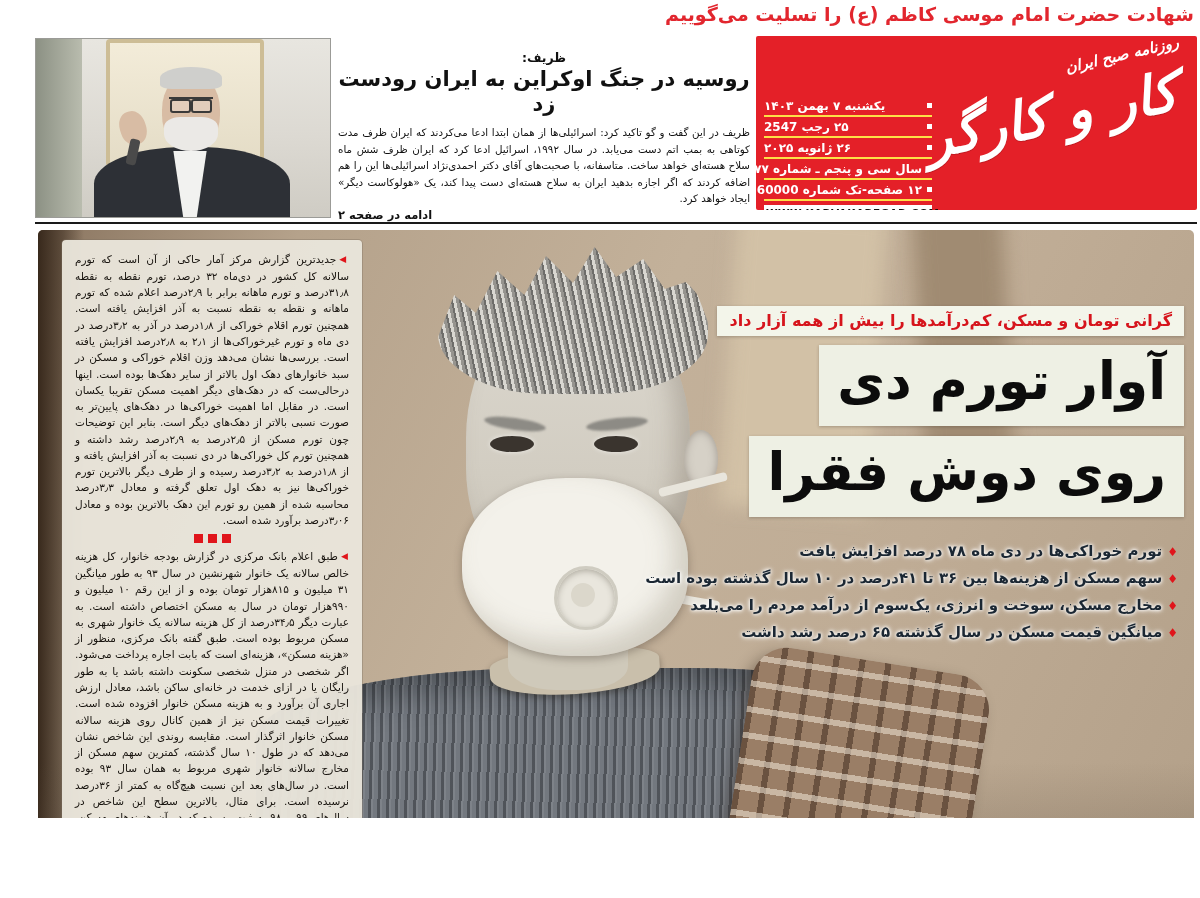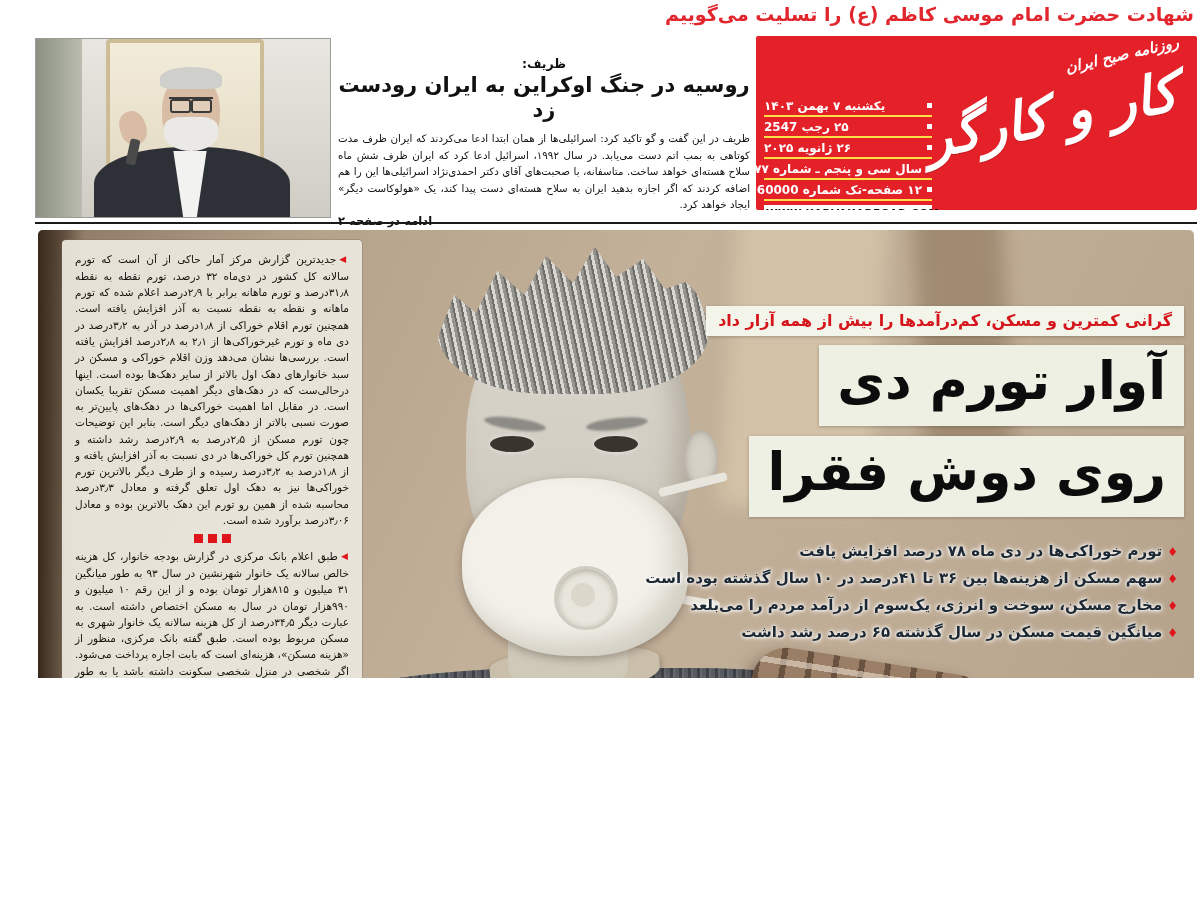--- a/index.html
+++ b/index.html
@@ -1,16 +1,16 @@
 <!DOCTYPE html>
 <html lang="fa" dir="rtl"><head>
 <meta charset="utf-8">
 <style>
   html,body{margin:0;padding:0;background:#fff;}
-  .page{position:relative;width:1200px;height:678px;background:#ffffff;overflow:hidden;
+  .page{position:relative;width:1200px;height:818px;background:#ffffff;overflow:hidden;
         font-family:"DejaVu Sans",sans-serif;direction:rtl;}
   [data-interactable]{-webkit-user-select:none;}
 
   
   .condolence{position:absolute;top:3px;right:6px;width:600px;text-align:right;
     font-size:19px;font-weight:bold;color:#e2262e;letter-spacing:0;}
 
   
   .masthead{position:absolute;left:756px;top:36px;width:441px;height:174px;
     background:#e42028;border-radius:2px;overflow:hidden;}
@@ -50,21 +50,21 @@
   .z-glasses i{position:absolute;top:0;width:17px;height:10px;border:2px solid #3a3a3a;
     border-radius:3px;background:rgba(255,255,255,.25);}
   .z-glasses i:first-child{left:1px;} .z-glasses i:last-child{right:1px;}
   .z-hand{position:absolute;left:84px;top:72px;width:26px;height:34px;background:#d8bca4;
     border-radius:45%;transform:rotate(-18deg);}
   .z-mic{position:absolute;left:92px;top:100px;width:10px;height:26px;background:#4a4a4a;
     transform:rotate(12deg);border-radius:3px;}
 
   
   .zart{position:absolute;left:338px;top:44px;width:412px;height:172px;direction:rtl;color:#111;}
-  .zart .kicker{text-align:center;font-size:12.5px;font-weight:bold;margin:12px 0 2px;}
+  .zart .kicker{text-align:center;font-size:12.5px;font-weight:bold;margin:6px 0 2px;}
   .zart .hl{text-align:center;font-size:21px;font-weight:bold;margin:0 0 7px;line-height:1.2;}
   .zart .lead{font-size:10.3px;font-weight:bold;text-align:justify;line-height:1.6;margin:0;}
   .zart .body{font-size:10.3px;text-align:justify;line-height:1.6;margin:2px 0 0;}
   .zart .cont{font-size:11.5px;font-weight:bold;text-align:left;margin-top:1px;}
 
   .header-rule{position:absolute;left:35px;top:222px;width:1162px;height:2px;background:#1a1a1a;}
 
   
   .photo{position:absolute;left:38px;top:230px;width:1156px;height:652px;border-radius:5px;overflow:hidden;
     background:linear-gradient(115deg,#8a7560 0%,#b5a28b 18%,#c3b19a 45%,#bfac95 70%,#b3a089 100%);}
@@ -232,21 +232,21 @@
       <p data-interactable="false"><span class="tri" data-interactable="false">◀</span><span data-interactable="false">جدیدترین گزارش مرکز آمار حاکی از آن است که تورم سالانه کل کشور در دی‌ماه ۳۲ درصد، تورم نقطه به نقطه ۳۱٫۸درصد و تورم ماهانه برابر با ۲٫۹درصد اعلام شده که تورم ماهانه و نقطه به نقطه نسبت به آذر افزایش یافته است. همچنین تورم اقلام خوراکی از ۱٫۸درصد در آذر به ۳٫۲درصد در دی ماه و تورم غیرخوراکی‌ها از ۲٫۱ به ۲٫۸درصد افزایش یافته است. بررسی‌ها نشان می‌دهد وزن اقلام خوراکی و مسکن در سبد خانوارهای دهک اول بالاتر از سایر دهک‌ها بوده است. اینها درحالی‌ست که در دهک‌های دیگر اهمیت مسکن تقریبا یکسان است. در مقابل اما اهمیت خوراکی‌ها در دهک‌های پایین‌تر به صورت نسبی بالاتر از دهک‌های دیگر است. بنابر این توضیحات چون تورم مسکن از ۲٫۵درصد به ۲٫۹درصد رشد داشته و همچنین تورم کل خوراکی‌ها در دی نسبت به آذر افزایش یافته و از ۱٫۸درصد به ۳٫۲درصد رسیده و از طرف دیگر بالاترین تورم خوراکی‌ها نیز به دهک اول تعلق گرفته و معادل ۳٫۳درصد محاسبه شده از همین رو تورم این دهک بالاترین بوده و معادل ۳٫۰۶درصد برآورد شده است.</span></p>
       <div class="sqdiv" data-interactable="false">
           <i></i>
           <i></i>
           <i></i>
         </div>
       <p data-interactable="false"><span class="tri" data-interactable="false">◀</span><span data-interactable="false">طبق اعلام بانک مرکزی در گزارش بودجه خانوار، کل هزینه خالص سالانه یک خانوار شهرنشین در سال ۹۳ به طور میانگین ۳۱ میلیون و ۸۱۵هزار تومان بوده و از این رقم ۱۰ میلیون و ۹۹۰هزار تومان در سال به مسکن اختصاص داشته است. به عبارت دیگر ۳۴٫۵درصد از کل هزینه سالانه یک خانوار شهری به مسکن مربوط بوده است. طبق گفته بانک مرکزی، منظور از «هزینه مسکن»، هزینه‌ای است که بابت اجاره پرداخت می‌شود. اگر شخصی در منزل شخصی سکونت داشته باشد یا به طور رایگان یا در ازای خدمت در خانه‌ای ساکن باشد، معادل ارزش اجاری آن برآورد و به هزینه مسکن خانوار افزوده شده است. تغییرات قیمت مسکن نیز از همین کانال روی هزینه سالانه مسکن خانوار اثرگذار است. مقایسه روندی این شاخص نشان می‌دهد که در طول ۱۰ سال گذشته، کمترین سهم مسکن از مخارج سالانه خانوار شهری مربوط به همان سال ۹۳ بوده است. در سال‌های بعد این نسبت هیچ‌گاه به کمتر از ۳۶درصد نرسیده است. برای مثال، بالاترین سطح این شاخص در سال‌های ۹۹ و ۹۸ به ثبت رسیده که در آن هزینه‌های مسکن، بیش از ۴۱درصد از هزینه‌های سالانه خانوار شهری را تصاحب کرده است. در یک نگاه کلی، به نظر می‌رسد که روند این شاخص از سال ۹۳ تا ۱۳۹۹ صعودی بوده اما در سه سال اخیر رفتار نزولی به خود گرفته است.</span></p>
 
     </div>
 
-    <div class="kstrip" data-interactable="false">گرانی کمترین و مسکن، کم‌درآمدها را بیش از همه آزار داد</div>
+    <div class="kstrip" data-interactable="false">گرانی تومان و مسکن، کم‌درآمدها را بیش از همه آزار داد</div>
     <div class="hl-strip hl1" data-interactable="false">آوار تورم دی</div>
     <div class="hl-strip hl2" data-interactable="false">روی دوش فقرا</div>
 
     <div class="bullets" data-interactable="false">
       <div class="bl" data-interactable="false"><span class="dia" data-interactable="false">♦</span><span data-interactable="false">تورم خوراکی‌ها در دی ماه ۷۸ درصد افزایش یافت</span></div>
       <div class="bl" data-interactable="false"><span class="dia" data-interactable="false">♦</span><span data-interactable="false">سهم مسکن از هزینه‌ها بین ۳۶ تا ۴۱درصد در ۱۰ سال گذشته بوده است</span></div>
       <div class="bl" data-interactable="false"><span class="dia" data-interactable="false">♦</span><span data-interactable="false">مخارج مسکن، سوخت و انرژی، یک‌سوم از درآمد مردم را می‌بلعد</span></div>
       <div class="bl" data-interactable="false"><span class="dia" data-interactable="false">♦</span><span data-interactable="false">میانگین قیمت مسکن در سال گذشته ۶۵ درصد رشد داشت</span></div>
     </div>
   </div>

